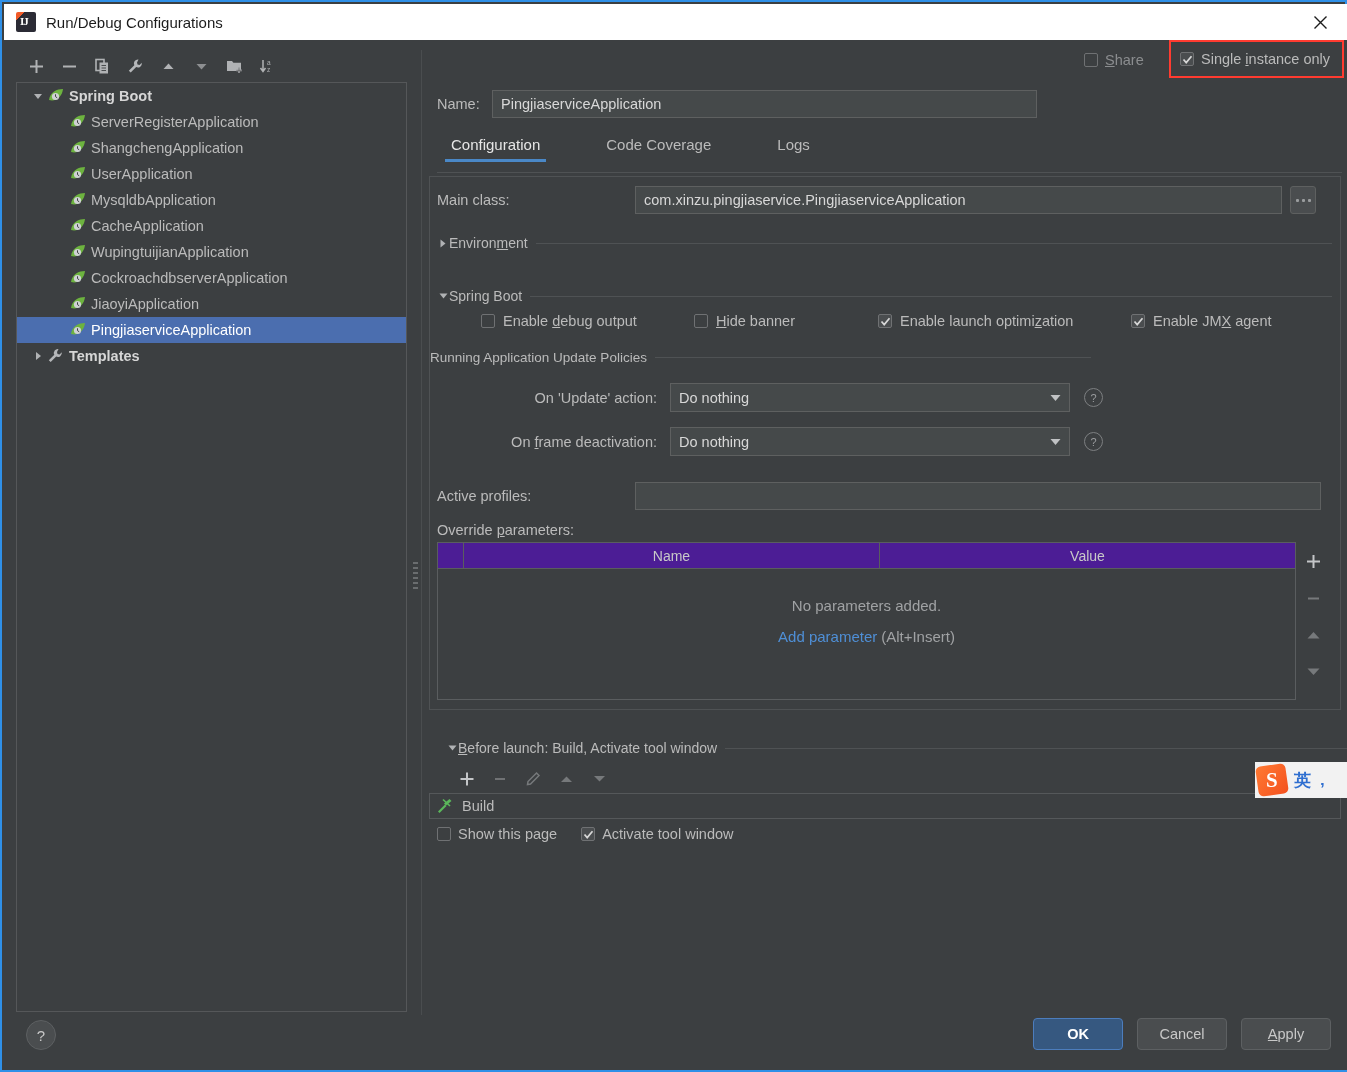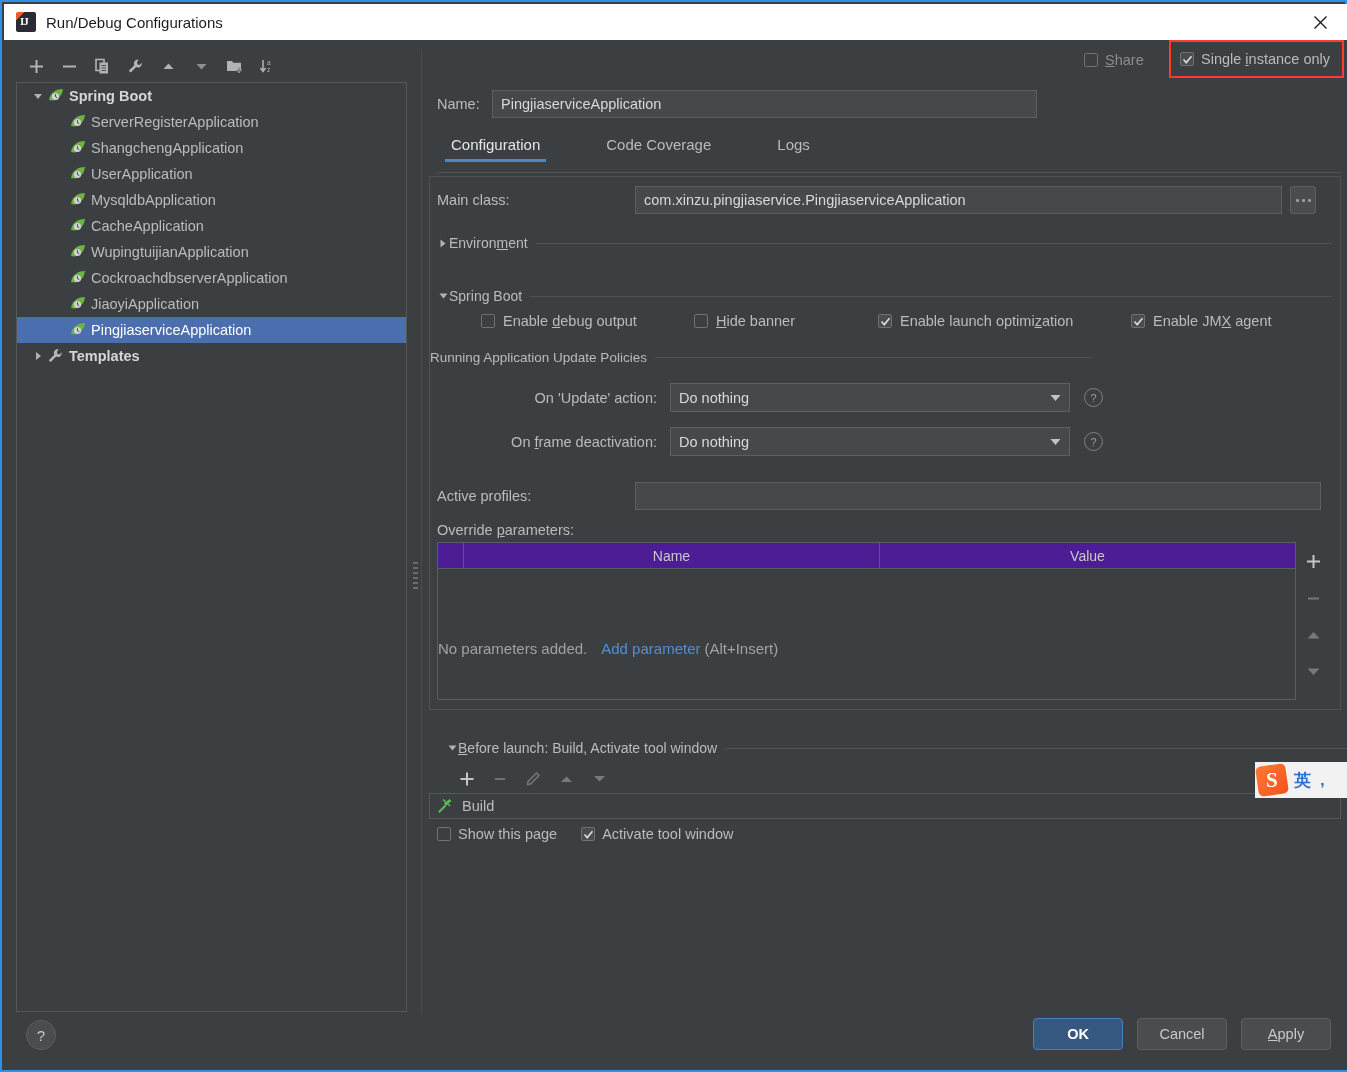--- a/index.html
+++ b/index.html
@@ -119,21 +119,21 @@
 
   
   .tablewrap{position:absolute;left:13px;top:502px;width:893px;height:158px;display:flex;}
   .tbl{flex:1;border:1px solid #5a5d5f;box-sizing:border-box;background:#3c3f41;display:flex;flex-direction:column;}
   .tbl-head{height:25px;display:flex;background:#4c1d95;border-bottom:1px solid #5a5d5f;}
   .th{display:flex;align-items:center;justify-content:center;color:#c8c8c8;font-size:14px;
       border-right:1px solid #5a5d5f;box-sizing:border-box;}
   .th.c0{width:26px;}
   .th.c1{flex:1;}
   .th.c2{flex:1;border-right:none;}
-  .tbl-body{flex:1;display:flex;align-items:center;justify-content:flex-start;padding-top:28px;gap:14px;}
+  .tbl-body{flex:1;display:flex;flex-direction:column;align-items:center;justify-content:flex-start;padding-top:28px;gap:14px;}
   .empty-text{color:#a0a2a4;font-size:15px;}
   .add-link{color:#4f8fd6;cursor:pointer;font-size:15px;}
   .add-hint{color:#a0a2a4;font-size:15px;}
   .tbl-side{width:34px;display:flex;flex-direction:column;align-items:center;padding-top:8px;gap:15px;}
   .side-btn{width:26px;height:22px;display:flex;align-items:center;justify-content:center;cursor:pointer;}
 
   
   .bl-section{position:absolute;left:22px;top:700px;width:912px;display:flex;align-items:center;}
   .bl-toolbar{position:absolute;left:28px;top:726px;display:flex;align-items:center;gap:3px;}
   .bl-tb{width:30px;height:26px;display:flex;align-items:center;justify-content:center;cursor:pointer;}

